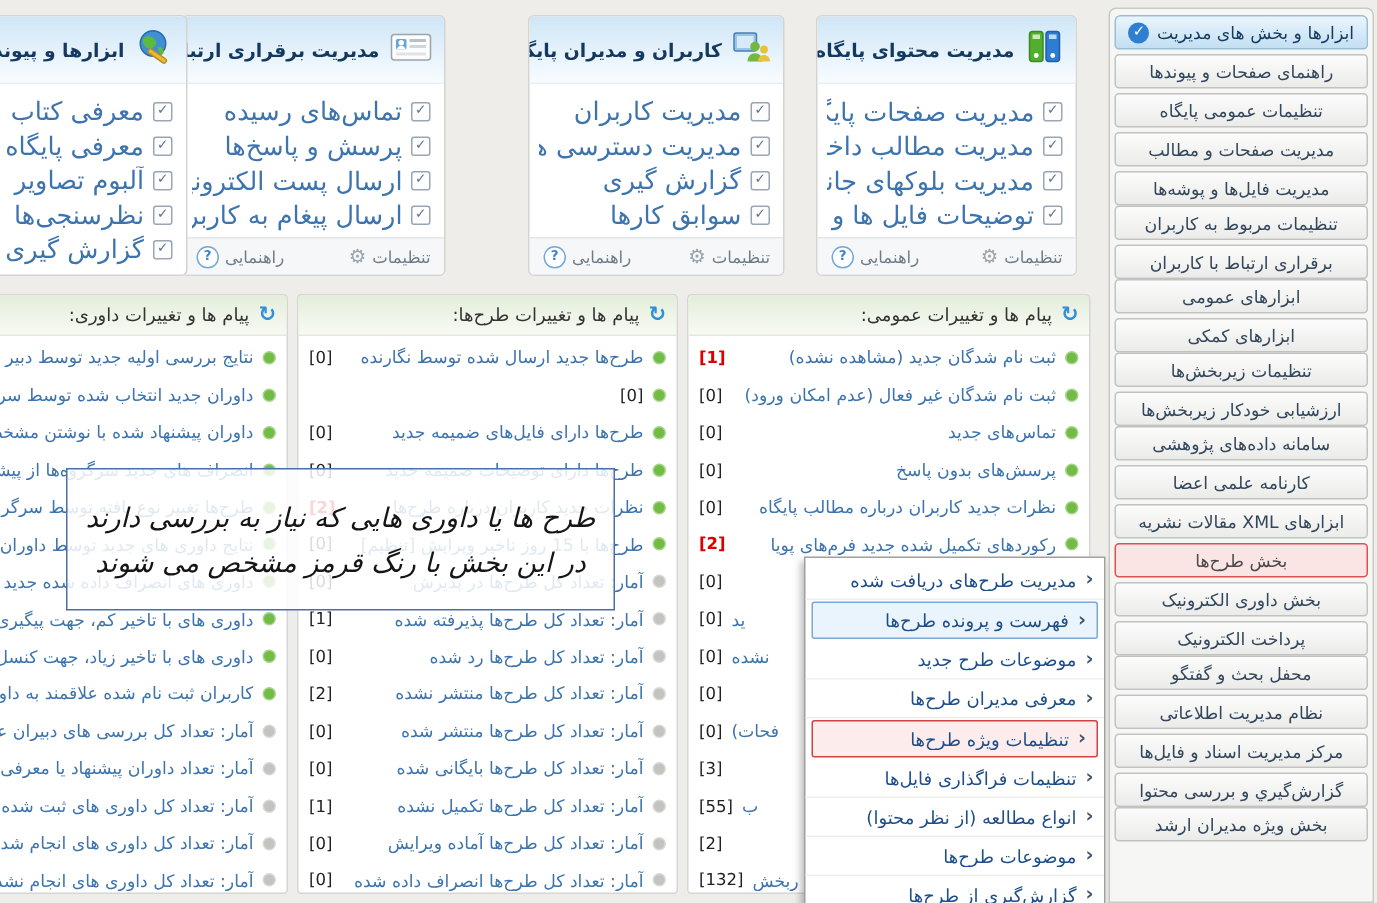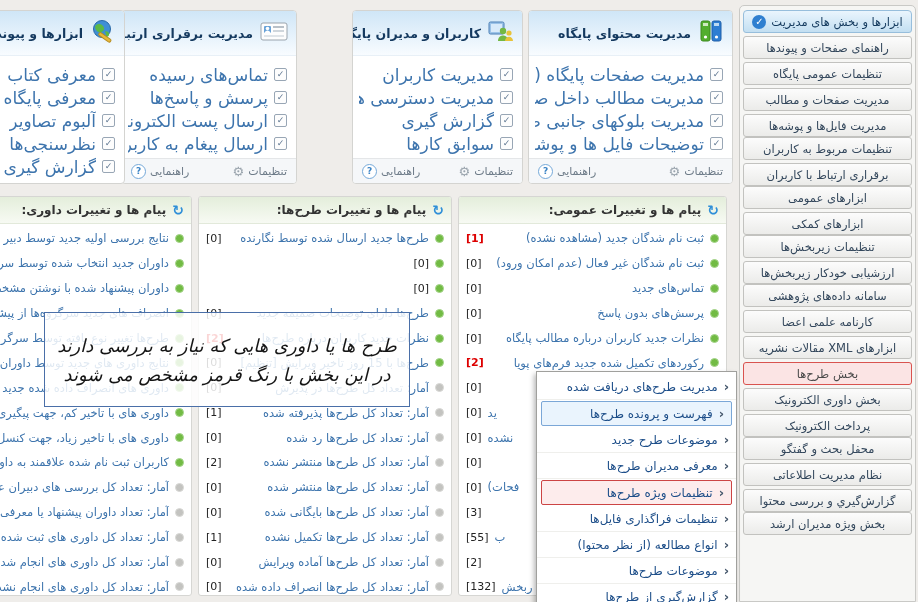--- a/index.html
+++ b/index.html
@@ -68,21 +68,21 @@
   }
   
   .col{
     position:absolute;top:196px;height:400px;background:#fff;
     border:1px solid #d6d6d3;border-radius:3px;box-sizing:border-box;overflow:hidden;
   }
   .col-head{
     height:26px;display:flex;align-items:center;gap:6px;padding:0 7px;
     background:linear-gradient(#e4eedb,#f7faf3);border-bottom:1px solid #e2e9da;
   }
-  .col-title{font-size:12px;font-weight:bold;color:#333;white-space:nowrap;}
+  .col-title{font-size:12px;font-weight:normal;color:#333;white-space:nowrap;}
   .refresh-ico{color:#2f8fd8;font-size:14px;font-weight:bold;}
   .col-rows{padding:2px 7px 0 7px;}
   .row{display:flex;align-items:center;gap:6px;height:24.9px;}
   .dot{width:7px;height:7px;border-radius:50%;flex:0 0 auto;}
   .dot.green{background:#72bb44;border:1px solid #a5d48a;}
   .dot.gray{background:#c3c3c0;border:1px solid #d8d8d5;}
   .row-text{flex:1;font-size:11.5px;color:#3d74ad;white-space:nowrap;overflow:hidden;cursor:pointer;}
   .row.frag .row-text{text-align:left;}
   .row-value{direction:ltr;font-size:11px;color:#222;white-space:nowrap;}
   .row-value.red{color:#dd0000;font-weight:bold;}
@@ -190,31 +190,35 @@
 
   </div>
     <div class="sb-btn">
     <span class="sb-label">محفل بحث و گفتگو</span>
 
   </div>
     <div class="sb-btn">
     <span class="sb-label">نظام مدیریت اطلاعاتی</span>
 
   </div>
+    <div class="sb-btn">
+    <span class="sb-label">مرکز مدیریت اسناد و فایل‌ها</span>
+
+  </div>
     <div class="sb-btn gend">
     <span class="sb-label">گزارش‌گیري و بررسی محتوا</span>
 
   </div>
     <div class="sb-btn">
     <span class="sb-label">بخش ویژه مدیران ارشد</span>
 
   </div>
   </div>
 
-<div class="panel" style="left:528px;width:205px;">
+<div class="panel" style="left:544px;width:174px;">
   <div class="p-head">
     <span class="p-icon">
       <svg width="26" height="24" viewBox="0 0 26 24">
           <rect x="3" y="2" width="9" height="20" rx="2" fill="#52ae2e" stroke="#3c8a1e"></rect>
           <rect x="14" y="2" width="9" height="20" rx="2" fill="#2d7dd2" stroke="#1f5fa8"></rect>
           <circle cx="7.5" cy="18" r="1.6" fill="#fff"></circle>
           <circle cx="18.5" cy="18" r="1.6" fill="#fff"></circle>
           <rect x="5" y="4" width="5" height="3" fill="#cdeabf"></rect>
           <rect x="16" y="4" width="5" height="3" fill="#bcd9f2"></rect>
         </svg>
@@ -471,20 +475,21 @@
     <span class="dot green"></span>
     <span class="row-text">طرح‌ها جدید ارسال شده توسط نگارنده</span>
     <span class="row-value">[0]</span>
   </div>
       <div class="row">
     <span class="dot green"></span>
     <span class="row-value">[0]</span>
   </div>
       <div class="row">
     <span class="dot green"></span>
+    <span class="row-text">طرح‌ها دارای فایل‌های ضمیمه جدید</span>
     <span class="row-value">[0]</span>
   </div>
       <div class="row">
     <span class="dot green"></span>
     <span class="row-text">طرح‌ها دارای توضیحات ضمیمه جدید</span>
     <span class="row-value">[0]</span>
   </div>
       <div class="row">
     <span class="dot green"></span>
     <span class="row-text">نظرات جدید کاربران درباره طرح‌ها</span>

